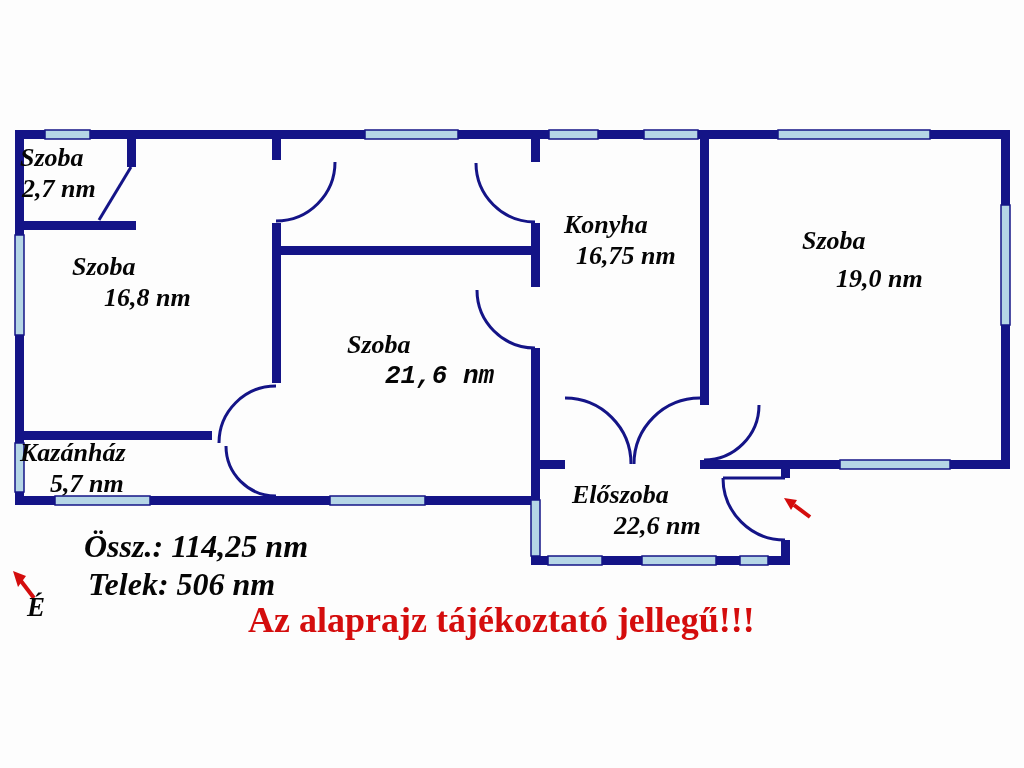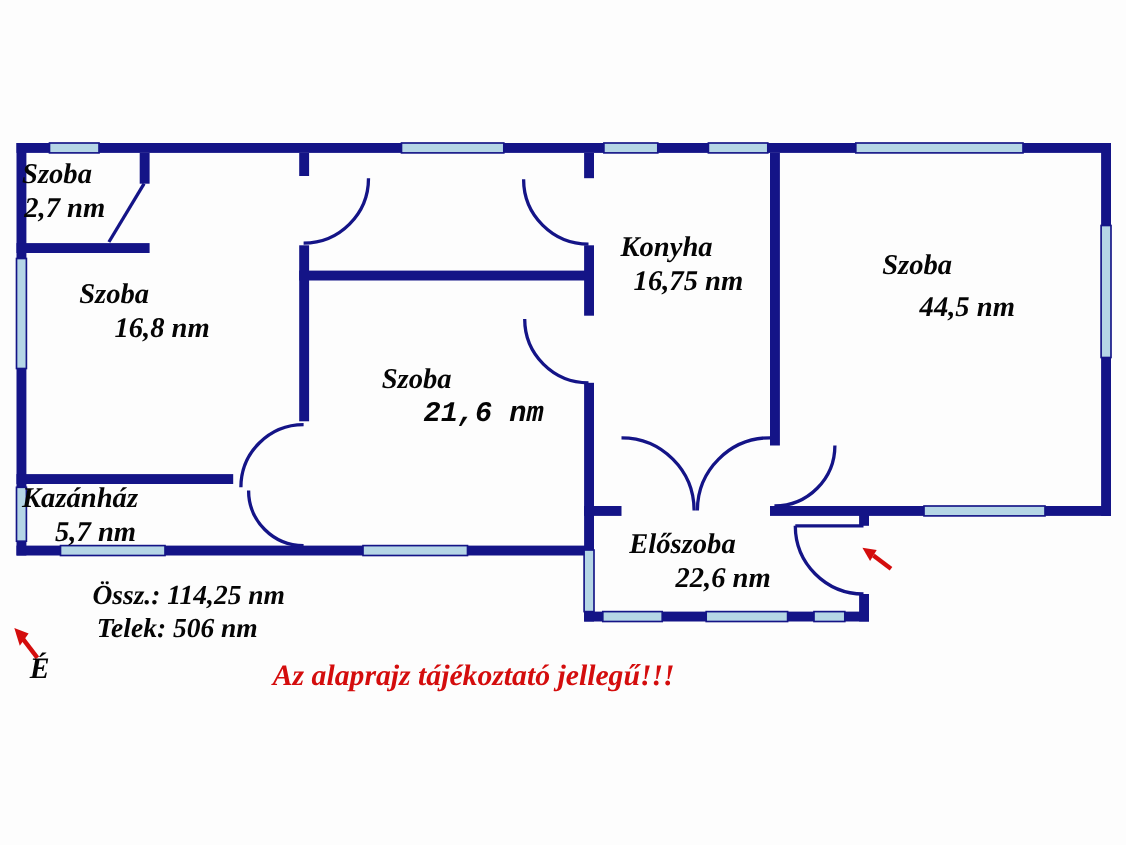--- a/index.html
+++ b/index.html
@@ -7,23 +7,23 @@
   .canvas { position:relative; width:1024px; height:768px; background:var(--background,#fdfdfd); overflow:hidden; }
   .plan-svg { position:absolute; left:0; top:0; }
   .wall { fill:var(--wall,#141487); }
   .window-rect { fill:var(--window,#b5d6e6); stroke:var(--wall,#141487); stroke-width:1.5; }
   .arc { fill:none; stroke:var(--wall,#141487); stroke-width:3; }
   .leaf { fill:none; stroke:var(--wall,#141487); stroke-width:3; }
   .red-line { stroke:var(--red,#d40d0d); stroke-width:4; fill:none; }
   .red-fill { fill:var(--red,#d40d0d); }
   .room-label { position:absolute; font-weight:bold; font-style:italic; font-size:26px; color:#050505; line-height:1.18; white-space:nowrap; }
   .room-area { display:block; }
-  .summary { position:absolute; left:84px; top:527px; font-weight:bold; font-style:italic; font-size:25px; color:#050505; line-height:1.2; white-space:nowrap; }
+  .summary { position:absolute; left:84px; top:527px; font-weight:bold; font-style:italic; font-size:32px; color:#050505; line-height:1.2; white-space:nowrap; }
   .north-label { position:absolute; left:27px; top:592px; font-weight:bold; font-style:italic; font-size:27px; color:#050505; }
-  .disclaimer { position:absolute; left:248px; top:599px; font-weight:bold; font-style:italic; font-size:27px; color:var(--red,#d40d0d); white-space:nowrap; }
+  .disclaimer { position:absolute; left:248px; top:599px; font-weight:bold; font-size:36px; color:var(--red,#d40d0d); white-space:nowrap; }
 </style>
 </head>
 <body>
 
 <div class="canvas">
 
   <svg class="plan-svg" width="1024" height="768" viewBox="0 0 1024 768">
 
     <g>
 
@@ -127,21 +127,21 @@
     <span class="room-area" style="padding-left:38px;font-family:Liberation Mono, monospace;">21,6 nm</span>
   </div>
 
   <div class="room-label" style="left:564px; top:210px;">
     <span class="room-name">Konyha</span>
     <span class="room-area" style="padding-left:12px;">16,75 nm</span>
   </div>
 
   <div class="room-label" style="left:802px; top:222px; line-height:1.45;">
     <span class="room-name">Szoba</span>
-    <span class="room-area" style="padding-left:34px;">44,5 nm</span>
+    <span class="room-area" style="padding-left:34px;">19,0 nm</span>
   </div>
 
   <div class="room-label" style="left:20px; top:438px;">
     <span class="room-name">Kazánház</span>
     <span class="room-area" style="padding-left:30px;">5,7 nm</span>
   </div>
 
   <div class="room-label" style="left:572px; top:480px;">
     <span class="room-name">Előszoba</span>
     <span class="room-area" style="padding-left:42px;">22,6 nm</span>

